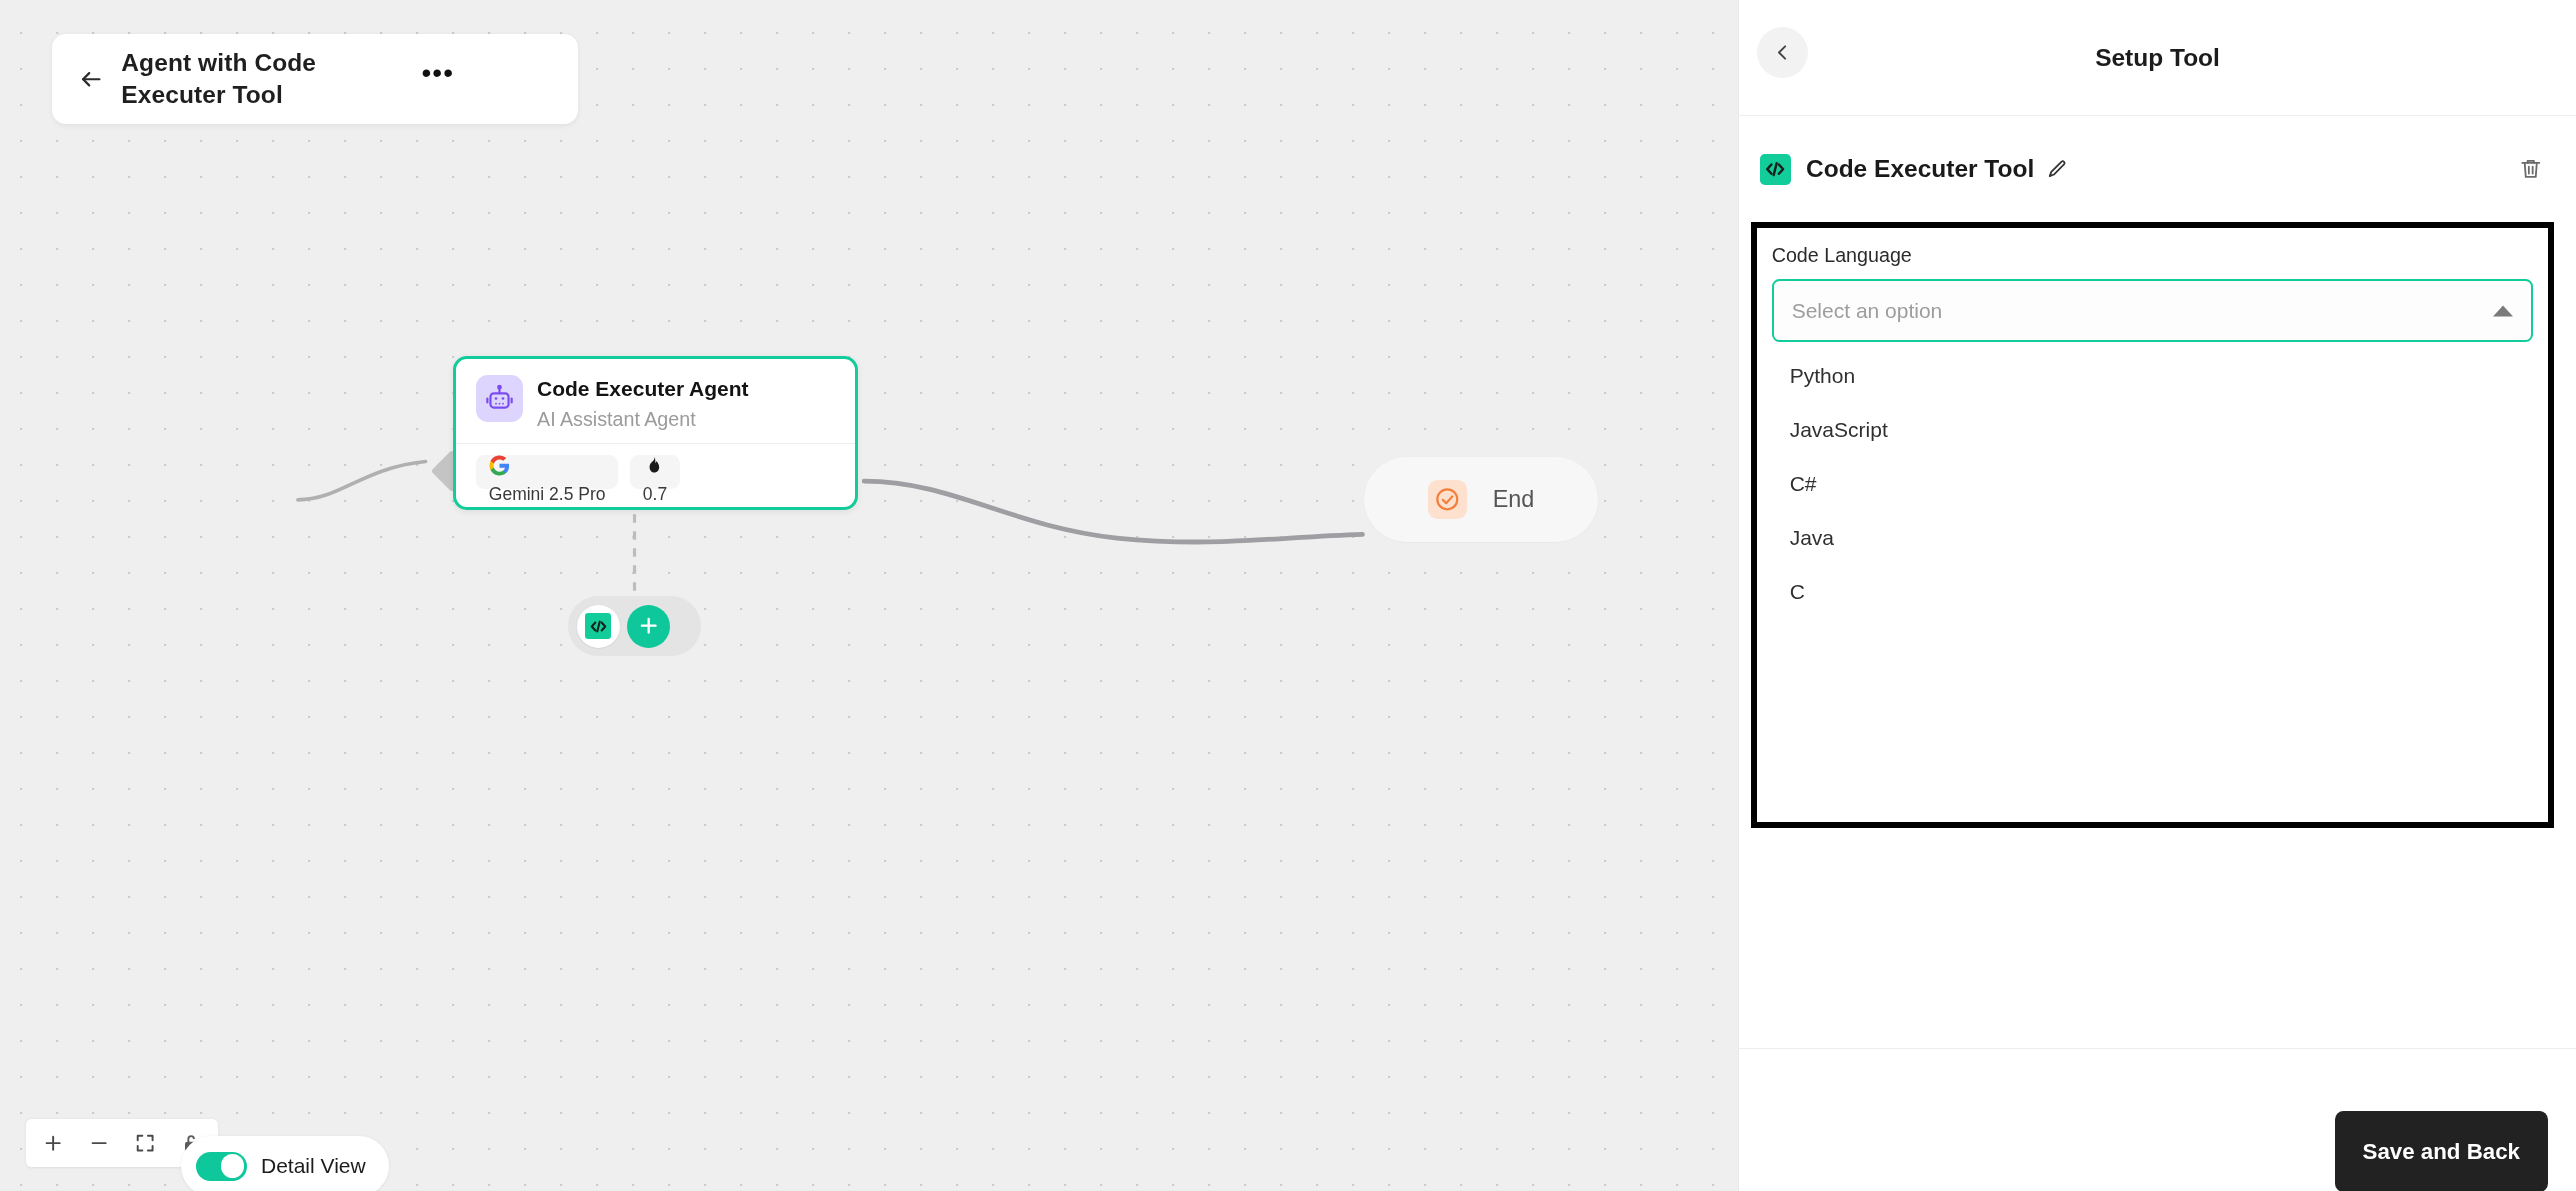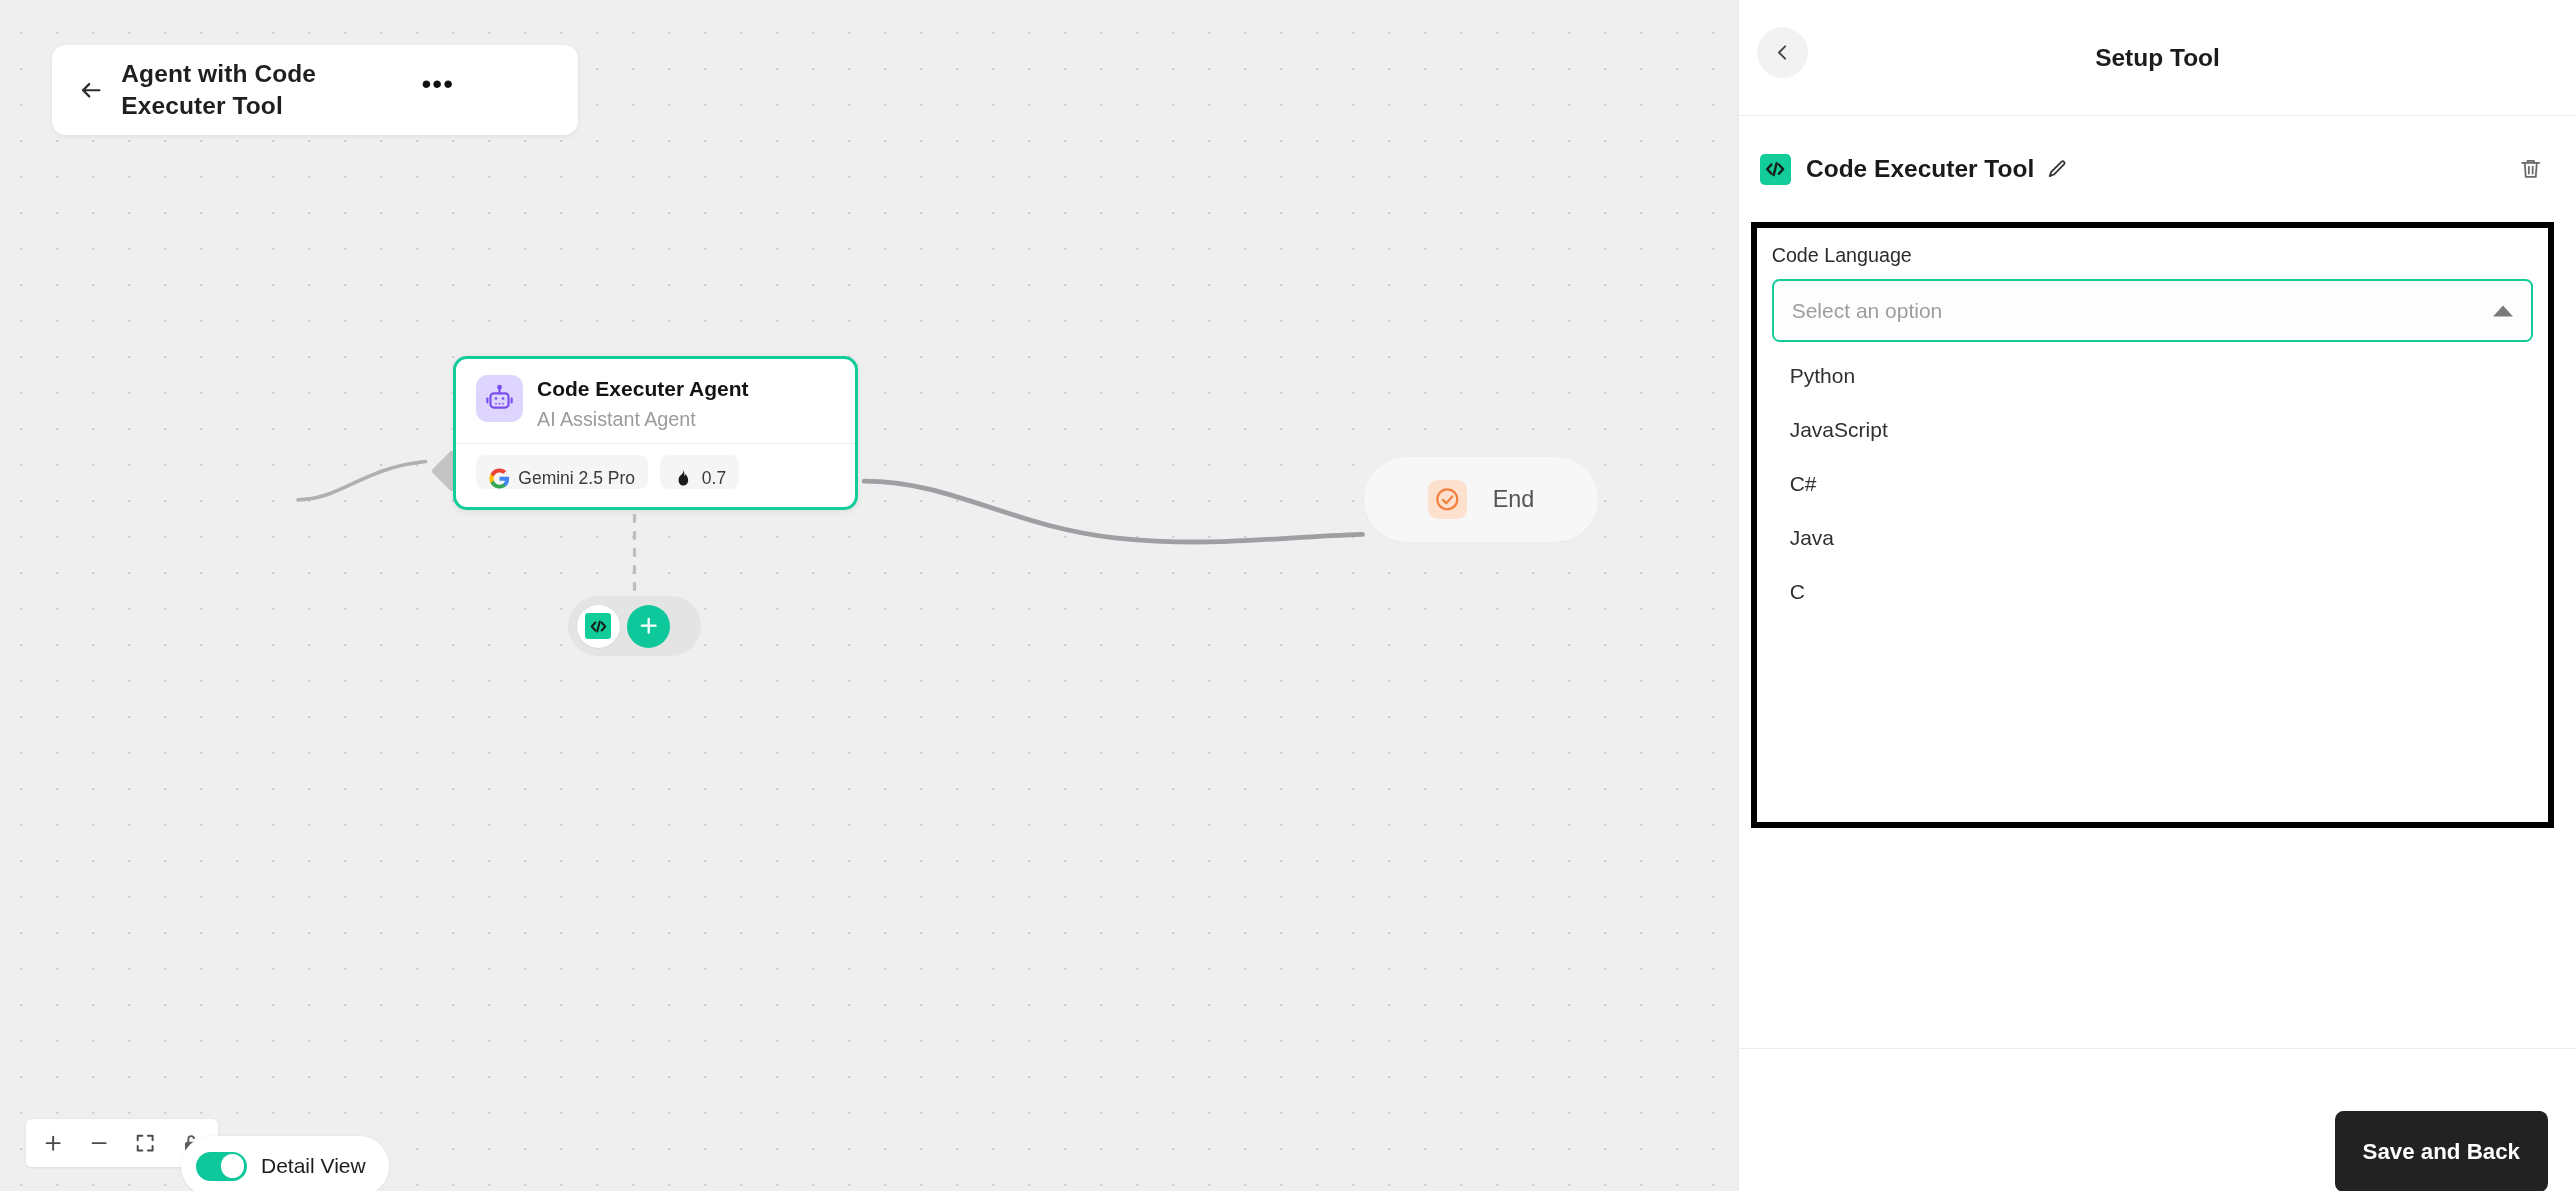--- a/index.html
+++ b/index.html
@@ -17,21 +17,21 @@
     width: 1738px; height: 1191px;
     background-color: #efefef;
     background-image: radial-gradient(circle, #c9c9c9 1.2px, transparent 1.3px);
     background-size: 36px 36px;
     background-position: 3.2px 15px;
     overflow: hidden;
   }
 
   
   #title-card {
-    position: absolute; left: 52px; top: 45px;
+    position: absolute; left: 52px; top: 34px;
     width: 526px; height: 90px;
     background: #fff; border-radius: 14px;
     box-shadow: 0 1.1px 5.3px rgba(0,0,0,.06);
     display: flex; align-items: center;
     padding: 0 21px 0 22.3px;
   }
   #back-arrow {
     width: 33px; height: 33px; flex: 0 0 33px;
     display: flex; align-items: center; justify-content: center;
     color: #2b2b2b;
@@ -93,22 +93,22 @@
     display: flex; align-items: center; justify-content: center;
   }
   #agent-avatar svg { width: 31px; height: 31px; }
   #agent-names { padding-top: 1.1px; }
   #agent-title { font-size: 21px; font-weight: 700; color: #131313; line-height: 1.25; }
   #agent-subtitle { font-size: 19.7px; color: #9b9b9b; margin-top: 5.3px; line-height: 1.2; }
   #agent-divider { height: 1.1px; background: #ededed; margin: 11.7px 0 0 0; }
   #agent-chips { display: flex; gap: 11.7px; padding: 10.6px 0 0 20px; }
   .agent-chip {
     height: 34px; border-radius: 8.5px; background: #f5f5f5;
-    display: flex; align-items: flex-end; gap: 8.5px; padding: 0 12.8px;
-    font-size: 17.5px; color: #3a3a3a;
+    display: flex; align-items: flex-start; gap: 8.5px; padding: 0 12.8px;
+    font-size: 17.5px; color: #3a3a3a; flex-direction: column;
   }
   .agent-chip svg, .agent-chip .glyph { width: 21px; height: 21px; display:block; }
 
   
   #agent-handle {
     position: absolute; left: 437px; top: 456px;
     width: 30px; height: 30px; background: #c4c4c4;
     transform: rotate(45deg); border-radius: 3.2px;
   }
 

